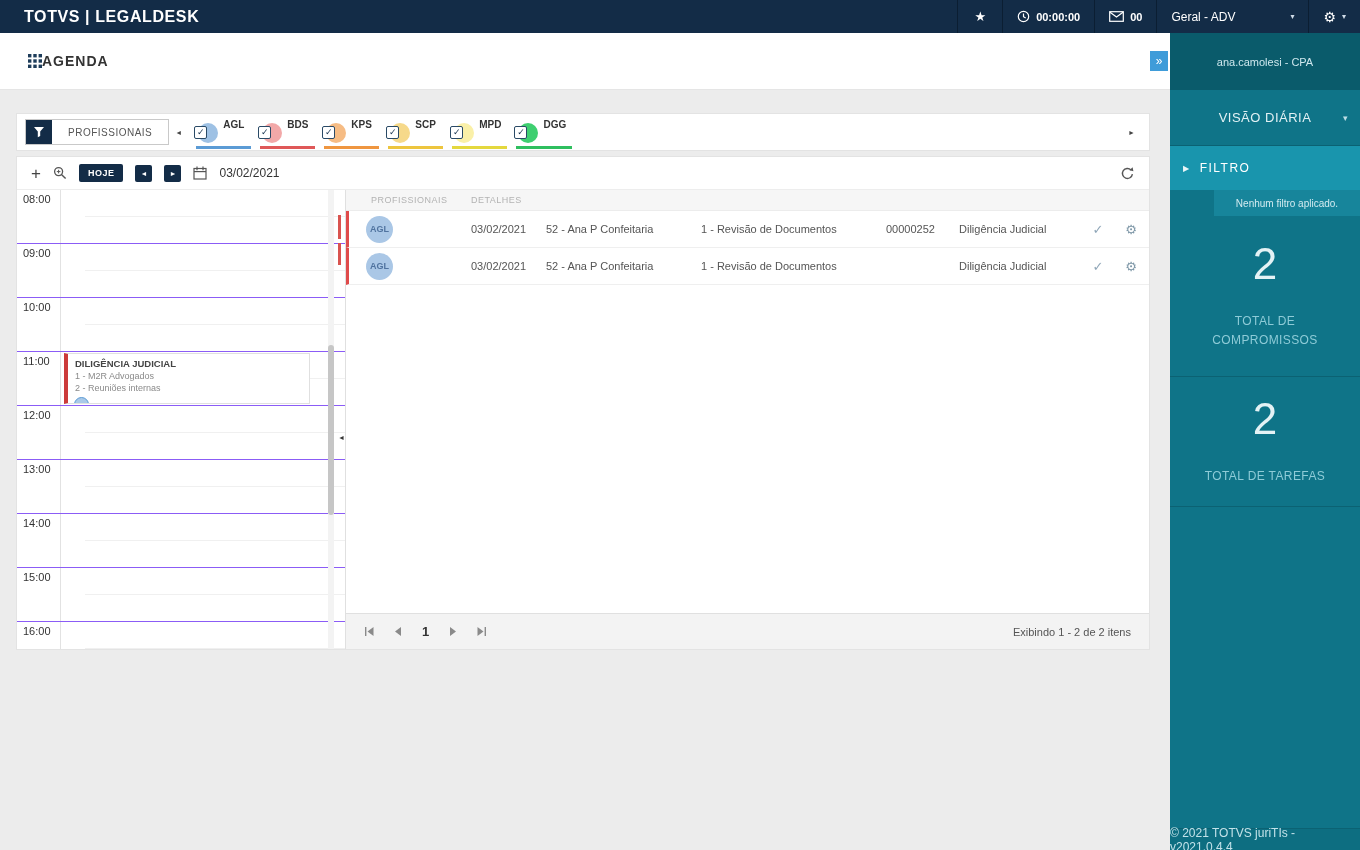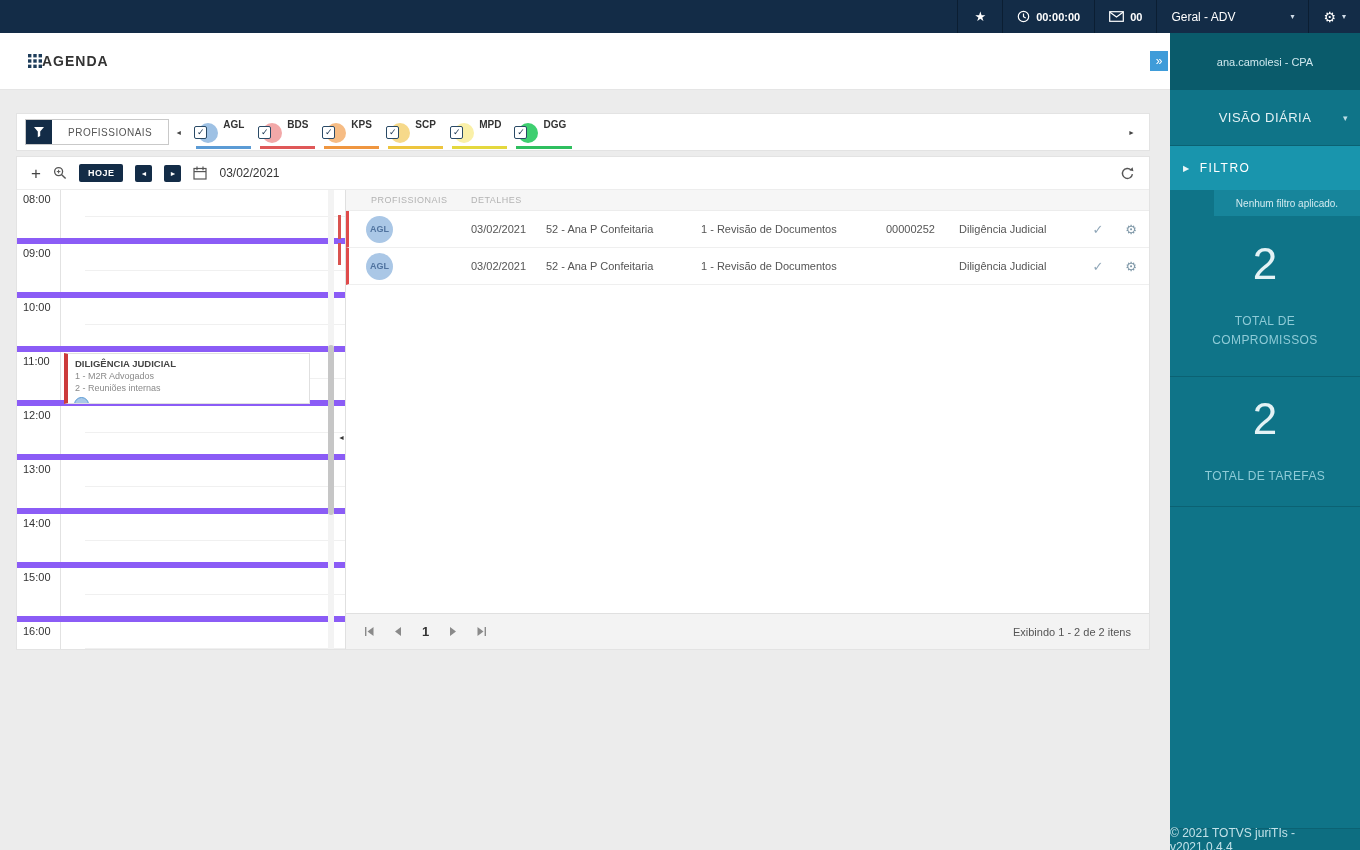--- a/index.html
+++ b/index.html
@@ -58,21 +58,21 @@
   .hoje-btn { background:#132c47; color:#fff; font-size:9px; font-weight:700; letter-spacing:.5px; padding:4px 9px; border-radius:2px; cursor:pointer; }
   .nav-sq { width:17px; height:17px; background:#132c47; color:#fff; font-size:7px; display:flex; align-items:center; justify-content:center; border-radius:2px; cursor:pointer; }
   .tb-date { font-size:12px; color:#333; }
   .tb-refresh { margin-left:auto; cursor:pointer; display:flex; }
   .icon-btn { cursor:pointer; display:flex; align-items:center; }
 
   .body { flex:1; display:flex; min-height:0; border-top:1px solid #ededed; }
 
   
   .calendar { width:329px; flex:none; position:relative; overflow:hidden; border-right:1px solid #e0e0e0; }
-  .cal-row { height:54px; display:flex; border-bottom:6px solid #8b5cf6;gap:24px; }
+  .cal-row { height:54px; display:flex; border-bottom:1px solid #8b5cf6;gap:24px; }
   .cal-time { width:44px; flex:none; font-size:11px; color:#333; padding:3px 0 0 6px; border-right:1px solid #e2e2e2; }
   .cal-cell { flex:1; position:relative; cursor:pointer; }
   .cal-cell::after { content:''; position:absolute; left:0; right:0; top:26px; border-top:1px solid #f0f0f0; }
   .cal-event { position:absolute; left:47px; top:163px; width:246px; height:51px; background:#fff; border:1px solid #e0e0e0; border-left:4px solid #cc3b3b; padding:4px 7px; overflow:hidden; cursor:pointer; z-index:3; }
   .cal-event-title { font-size:9.5px; font-weight:700; color:#444; }
   .cal-event-line { font-size:9px; color:#8a8a8a; margin-top:2px; }
   .cal-event-avatar { position:absolute; left:6px; bottom:-9px; width:15px; height:15px; border-radius:50%; background:#a9c9e8; border:1px solid #5b9bd5; }
   .cal-scroll-track { position:absolute; right:11px; top:0; bottom:0; width:6px; background:#f3f3f3; }
   .cal-scroll-thumb { position:absolute; right:11px; top:155px; width:6px; height:170px; background:#c6c6c6; border-radius:3px; cursor:pointer; z-index:4; }
   .cal-tick { position:absolute; right:4px; width:3px; background:#d9534f; z-index:4; }
@@ -93,20 +93,21 @@
   .pg-icon { cursor:pointer; display:flex; }
   .pg-num { font-size:13px; font-weight:700; color:#333; }
   .pg-summary { margin-left:auto; font-size:11px; color:#555; }
 </style>
 </head>
 <body>
 
 <div class="app">
 
   <header class="topbar">
+    <div class="brand">TOTVS | LEGALDESK</div>
     <div class="tb-right">
       <div class="tb-sec star-sec">
         <span>★</span>
       </div>
       <div class="tb-sec">
         <svg width="13" height="13" viewBox="0 0 13 13">
             <circle cx="6.5" cy="6.5" r="5.2" fill="none" stroke="#fff" stroke-width="1.2"></circle>
             <path d="M6.5 3.6v3.1l2.2 1.3" fill="none" stroke="#fff" stroke-width="1.2"></path>
           </svg>
         <span>00:00:00</span>

